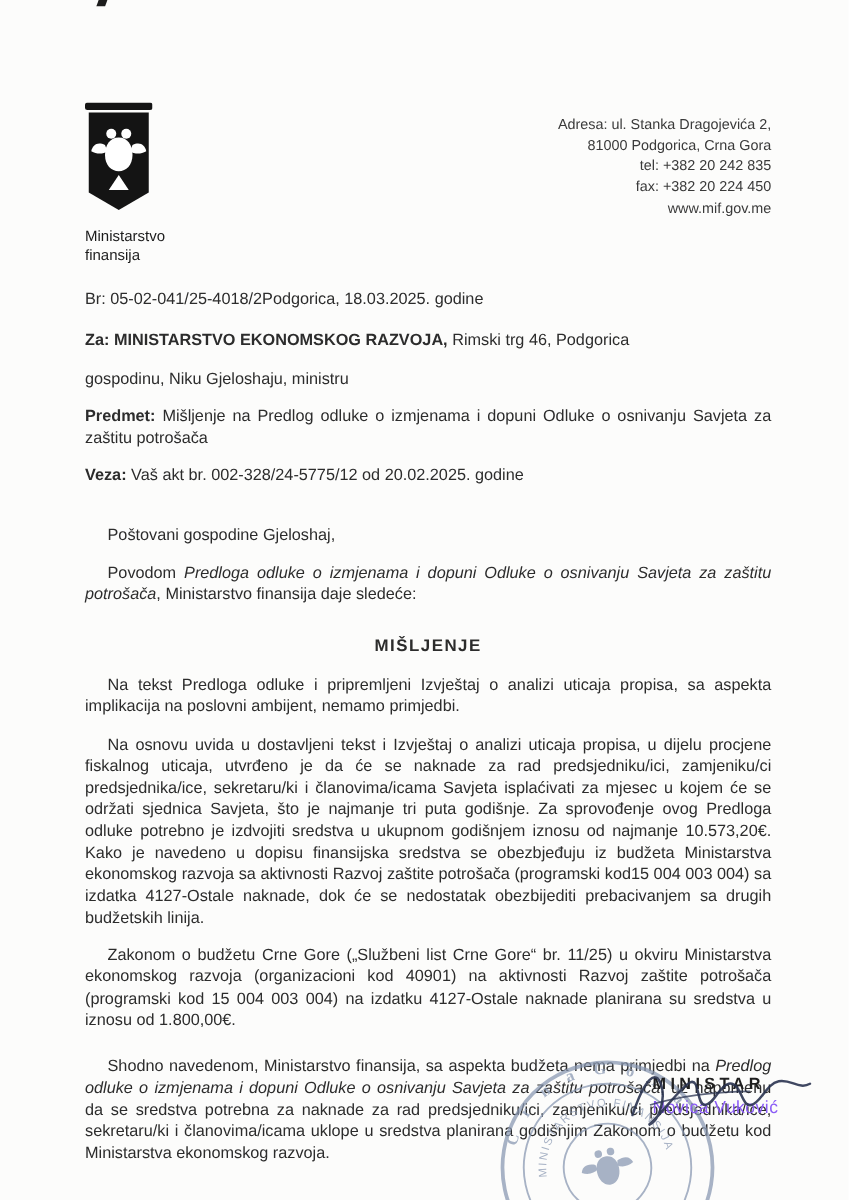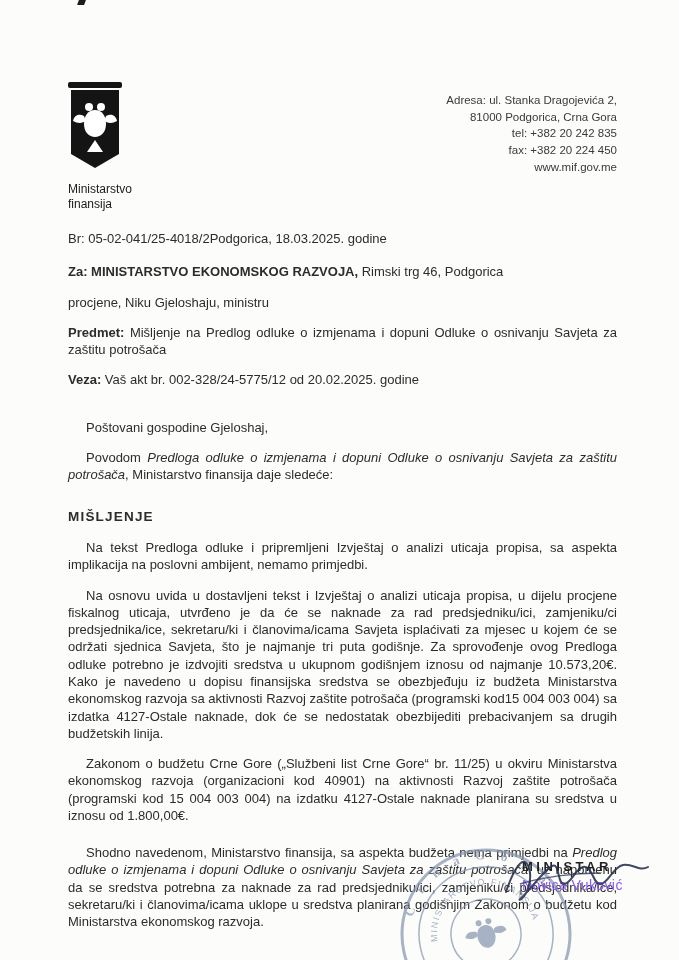--- a/index.html
+++ b/index.html
@@ -23,21 +23,21 @@
   .ref-number{font-size:13px}
   .ref-date{font-size:13px;}
   
   .recipient{margin-top:16px}
   .recipient .meta{margin-bottom:9px;text-align:justify}
   .recipient b{font-weight:700}
   
   .salutation{margin-top:30px;text-indent:18px}
   .para{margin-top:0;text-align:justify;text-indent:18px}
   .para i{font-style:italic}
-  .opinion-title{font-weight:700;font-size:13.5px;letter-spacing:1.2px;margin-top:24px}
+  .opinion-title{text-align:center;font-weight:700;font-size:13.5px;letter-spacing:1.2px;margin-top:24px}
   .p-gap{margin-top:20px}
   
   .stamp{position:absolute;left:396px;top:844px;transform:rotate(-12deg)}
   .minister-block{position:absolute;left:522px;top:858px;width:140px}
   .minister-title{font-weight:700;font-size:13px;letter-spacing:3.5px;color:#1f1f1f}
   .minister-name{font-size:14px;margin-top:1px;color:#8b5cf6;letter-spacing:.4px}
   .scribble{position:absolute;left:-24px;top:-16px;pointer-events:none}
 </style>
 </head>
 <body>
@@ -75,21 +75,21 @@
       </div>
     </div>
 
     <div class="ref-row">
       <span class="ref-number">Br: 05-02-041/25-4018/2</span>
       <span class="ref-date">Podgorica, 18.03.2025. godine</span>
     </div>
 
     <div class="recipient">
       <p class="meta"><b>Za: MINISTARSTVO EKONOMSKOG RAZVOJA,</b><span> Rimski trg 46, Podgorica</span></p>
-      <p class="meta">procjene, Niku Gjeloshaju, ministru</p>
+      <p class="meta">gospodinu, Niku Gjeloshaju, ministru</p>
       <p class="meta"><b>Predmet:</b><span> Mišljenje na Predlog odluke o izmjenama i dopuni Odluke o osnivanju Savjeta za zaštitu potrošača</span></p>
       <p class="meta"><b>Veza:</b><span> Vaš akt br. 002-328/24-5775/12 od 20.02.2025. godine</span></p>
     </div>
 
     <p class="salutation">Poštovani gospodine Gjeloshaj,</p>
 
     <p class="para"><span>Povodom </span><i>Predloga odluke o izmjenama i dopuni Odluke o osnivanju Savjeta za zaštitu potrošača</i><span>, Ministarstvo finansija daje sledeće:</span></p>
 
     <p class="opinion-title">MIŠLJENJE</p>
 

